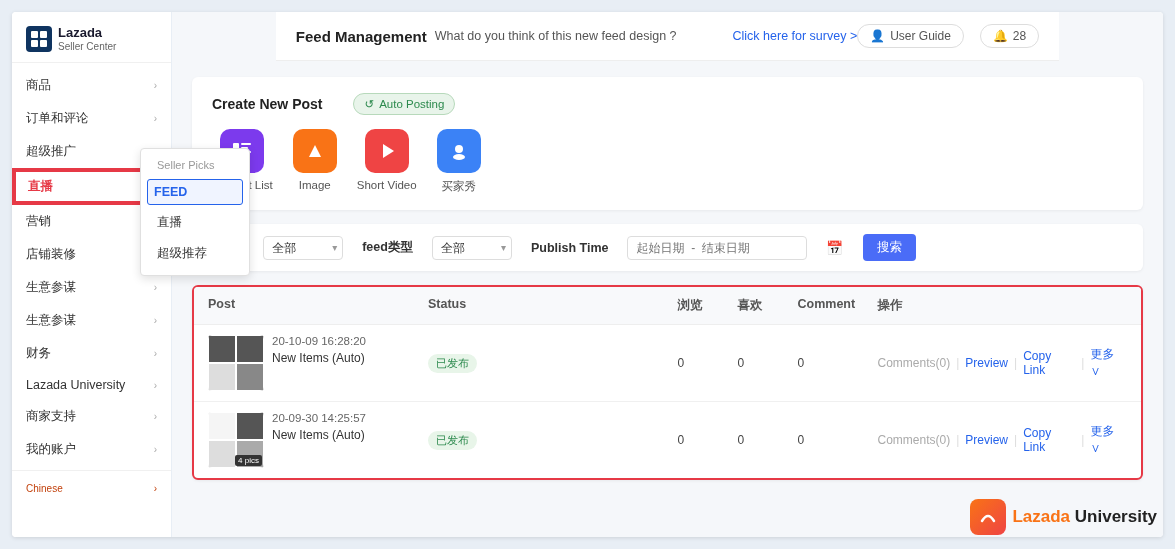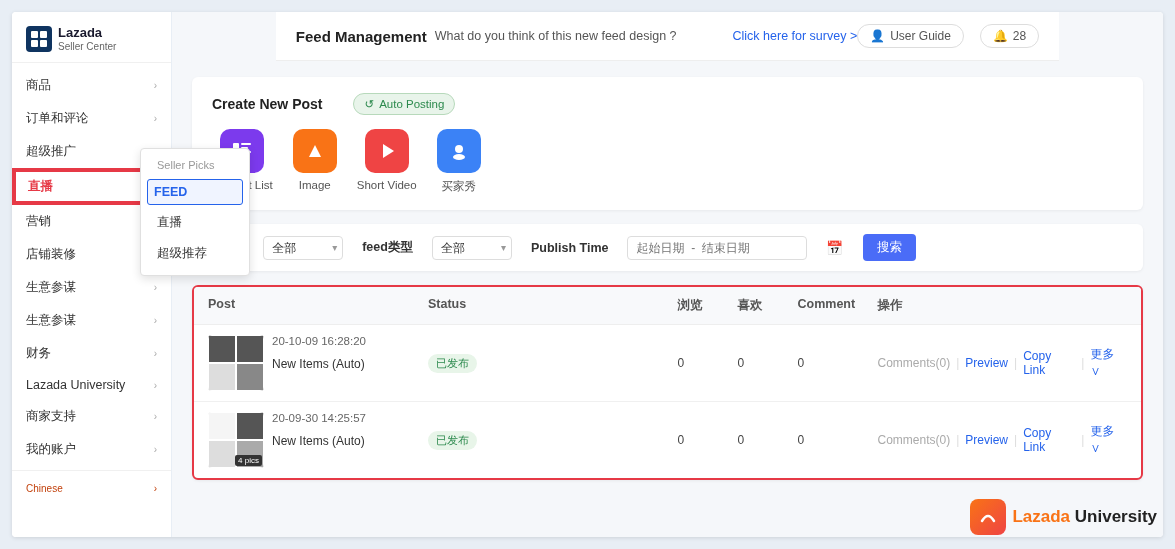--- a/index.html
+++ b/index.html
@@ -405,21 +405,21 @@
       right: 2px;
       background: #333;
       color: #fff;
       font-size: 8px;
       padding: 1px 3px;
       border-radius: 2px;
     }
     .post-meta {
       display: flex;
       flex-direction: column;
-      gap: 10px;
+      gap: 4px;
     }
     .post-time {
       font-size: 11.5px;
       color: #666;
     }
     .post-name {
       font-size: 12px;
       color: #333;
     }
     .status-badge {

